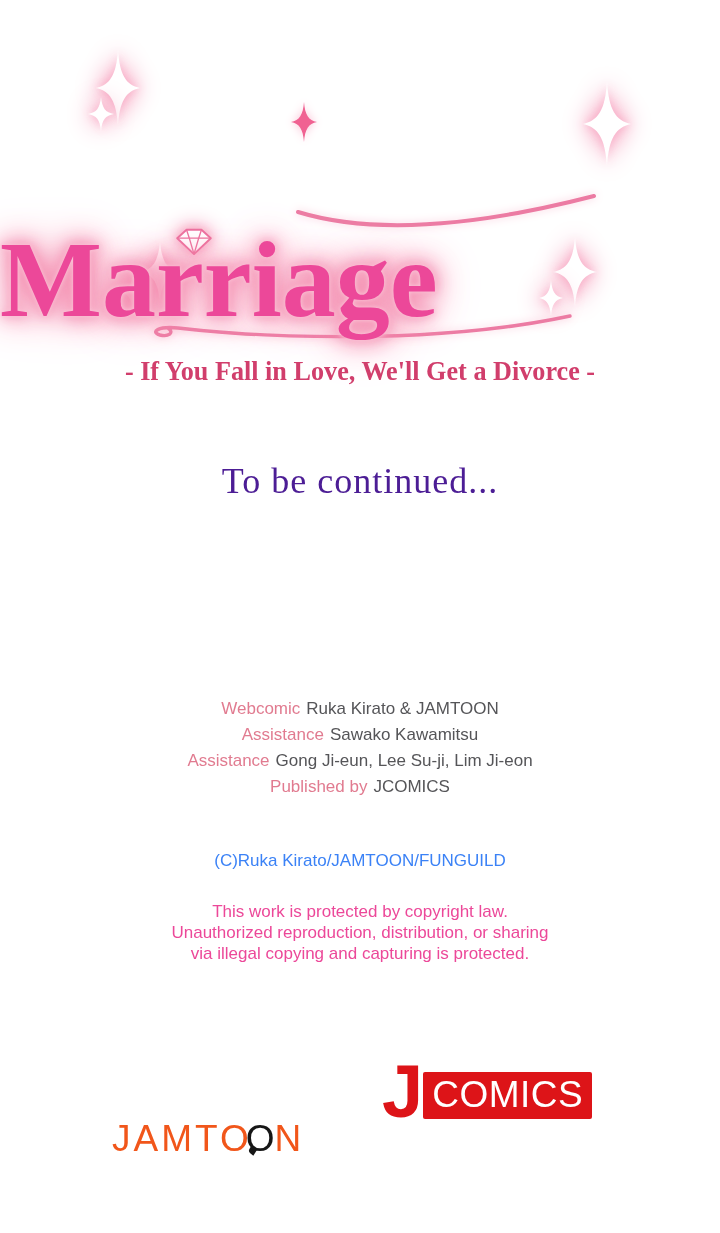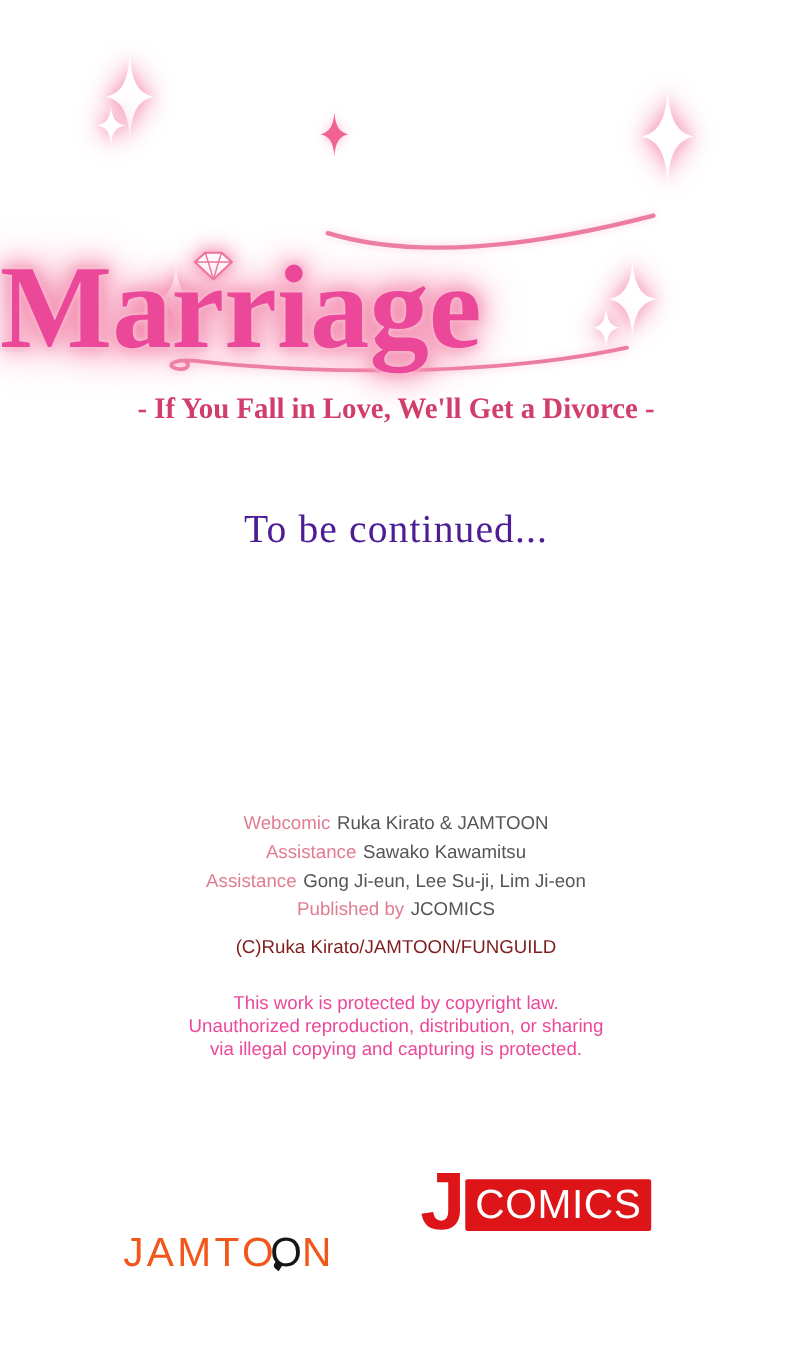--- a/index.html
+++ b/index.html
@@ -39,28 +39,28 @@
     font-size:27px;color:#d13e6c;transform:scaleX(.97);
   }
   
   .continued{
     position:absolute;top:460px;left:0;width:100%;text-align:center;
     font-family:"Liberation Serif","DejaVu Serif",serif;
     font-size:36px;color:#4c1d95;letter-spacing:1px;
   }
   
   .credits{
-    position:absolute;top:736px;left:0;width:100%;text-align:center;
+    position:absolute;top:696px;left:0;width:100%;text-align:center;
     font-size:17px;line-height:26px;color:#555558;
   }
   .credit-label{color:#e17b90;margin-right:6px;}
   
   .copyright{
     position:absolute;top:851px;left:0;width:100%;text-align:center;
-    font-size:17px;color:#7f1d1d;
+    font-size:17px;color:#3b82f6;
   }
   .notice{
     position:absolute;top:901px;left:0;width:100%;text-align:center;
     font-size:17px;line-height:21px;color:#ec4899;
   }
   
   .jamtoon{
     position:absolute;left:112px;top:1120px;
     font-size:37px;font-weight:normal;letter-spacing:3px;line-height:1;
     color:#f1561a;white-space:nowrap;

